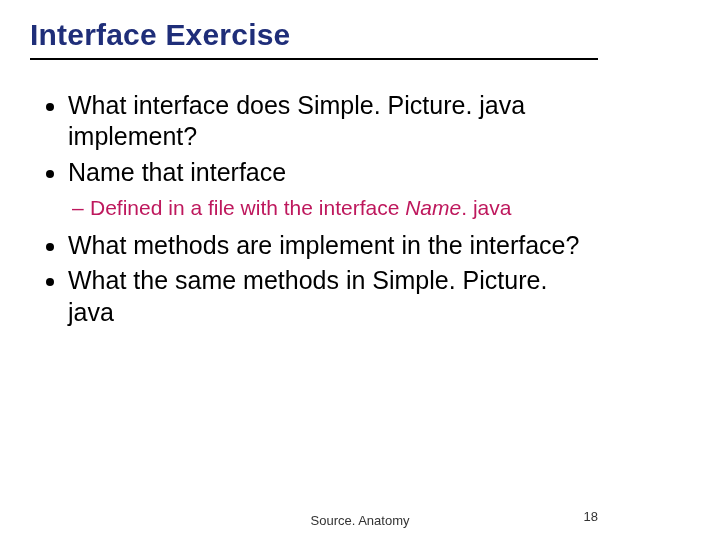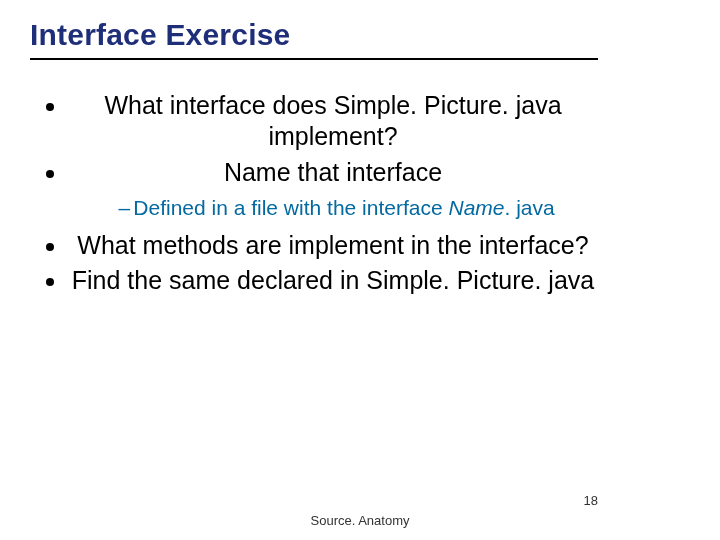--- a/index.html
+++ b/index.html
@@ -26,37 +26,36 @@
     font-weight: bold;
     letter-spacing: 0.2px;
     padding-bottom: 6px;
     border-bottom: 2px solid #000;
     margin-bottom: 30px;
   }
   ul.level1 {
     list-style-type: disc;
     margin: 0 0 0 10px;
     padding-left: 28px;
-    text-align: center;
   }
   ul.level1 > li {
     font-size: 25px;
     line-height: 1.25;
     margin-bottom: 4px;
     color: #000;
   }
   ul.level2 {
     list-style: none;
     margin: 6px 0 8px 0;
     padding-left: 22px;
   }
   ul.level2 > li {
     font-size: 21px;
     line-height: 1.35;
-    color: #0369a1;
+    color: #be185d;
   }
   ul.level2 > li::before {
     content: "–";
     display: inline-block;
     width: 18px;
     margin-left: -18px;
   }
   .italic {
     font-style: italic;
   }
@@ -64,21 +63,21 @@
     position: absolute;
     bottom: 12px;
     left: 0;
     width: 720px;
     text-align: center;
     font-size: 13px;
     color: #333;
   }
   .footer-right {
     position: absolute;
-    bottom: 32px;
+    bottom: 16px;
     right: 30px;
     font-size: 13px;
     color: #333;
   }
 </style>
 </head>
 <body>
 
 <div class="slide">
 
@@ -86,19 +85,19 @@
 
   <ul class="level1">
     <li>What interface does Simple. Picture. java implement?</li>
     <li>
       <span>Name that interface</span>
       <ul class="level2">
         <li><span>Defined in a file with the interface </span><span class="italic">Name</span><span>. java</span></li>
       </ul>
     </li>
     <li>What methods are implement in the interface?</li>
-    <li>Find the same declared in Simple. Picture. java</li>
+    <li>What the same methods in Simple. Picture. java</li>
   </ul>
 
   <div class="footer-center">Source. Anatomy</div>
   <div class="footer-right">18</div>
 
 </div>
 
 </body></html>

